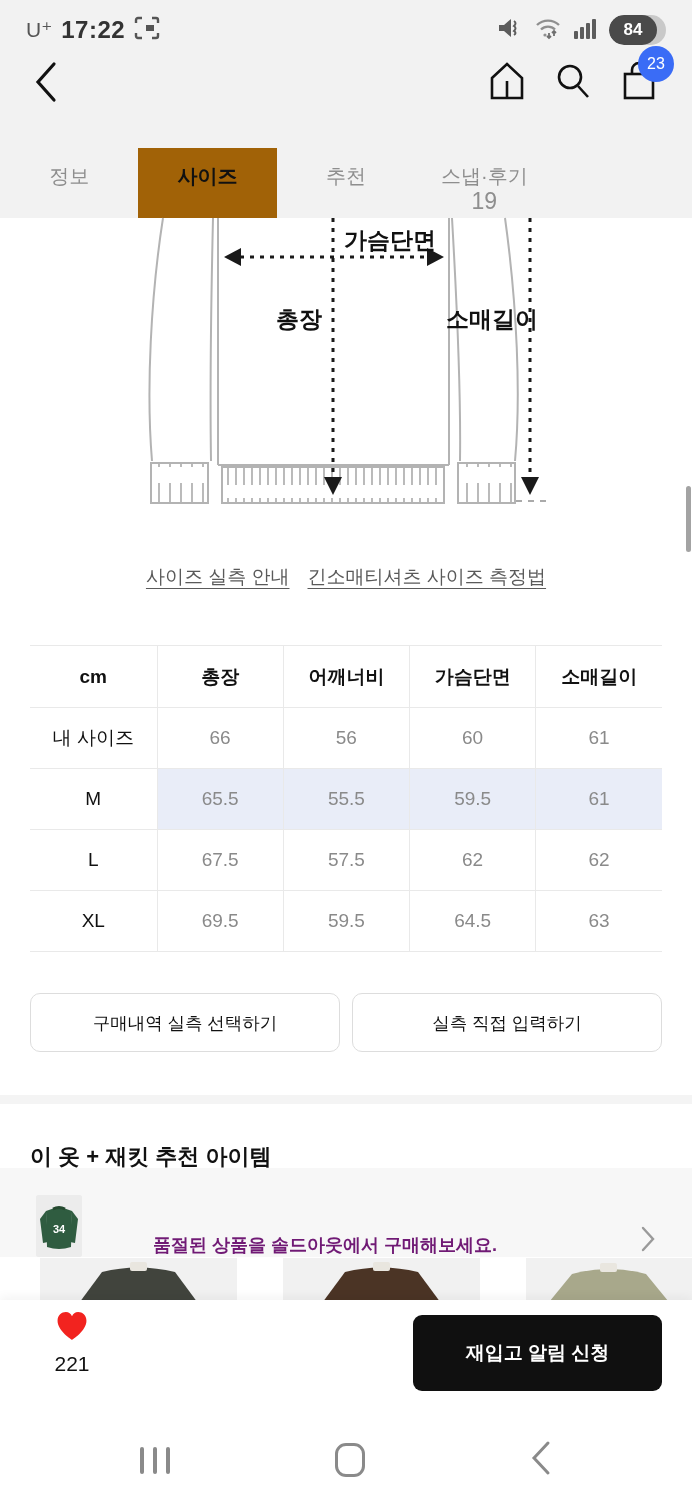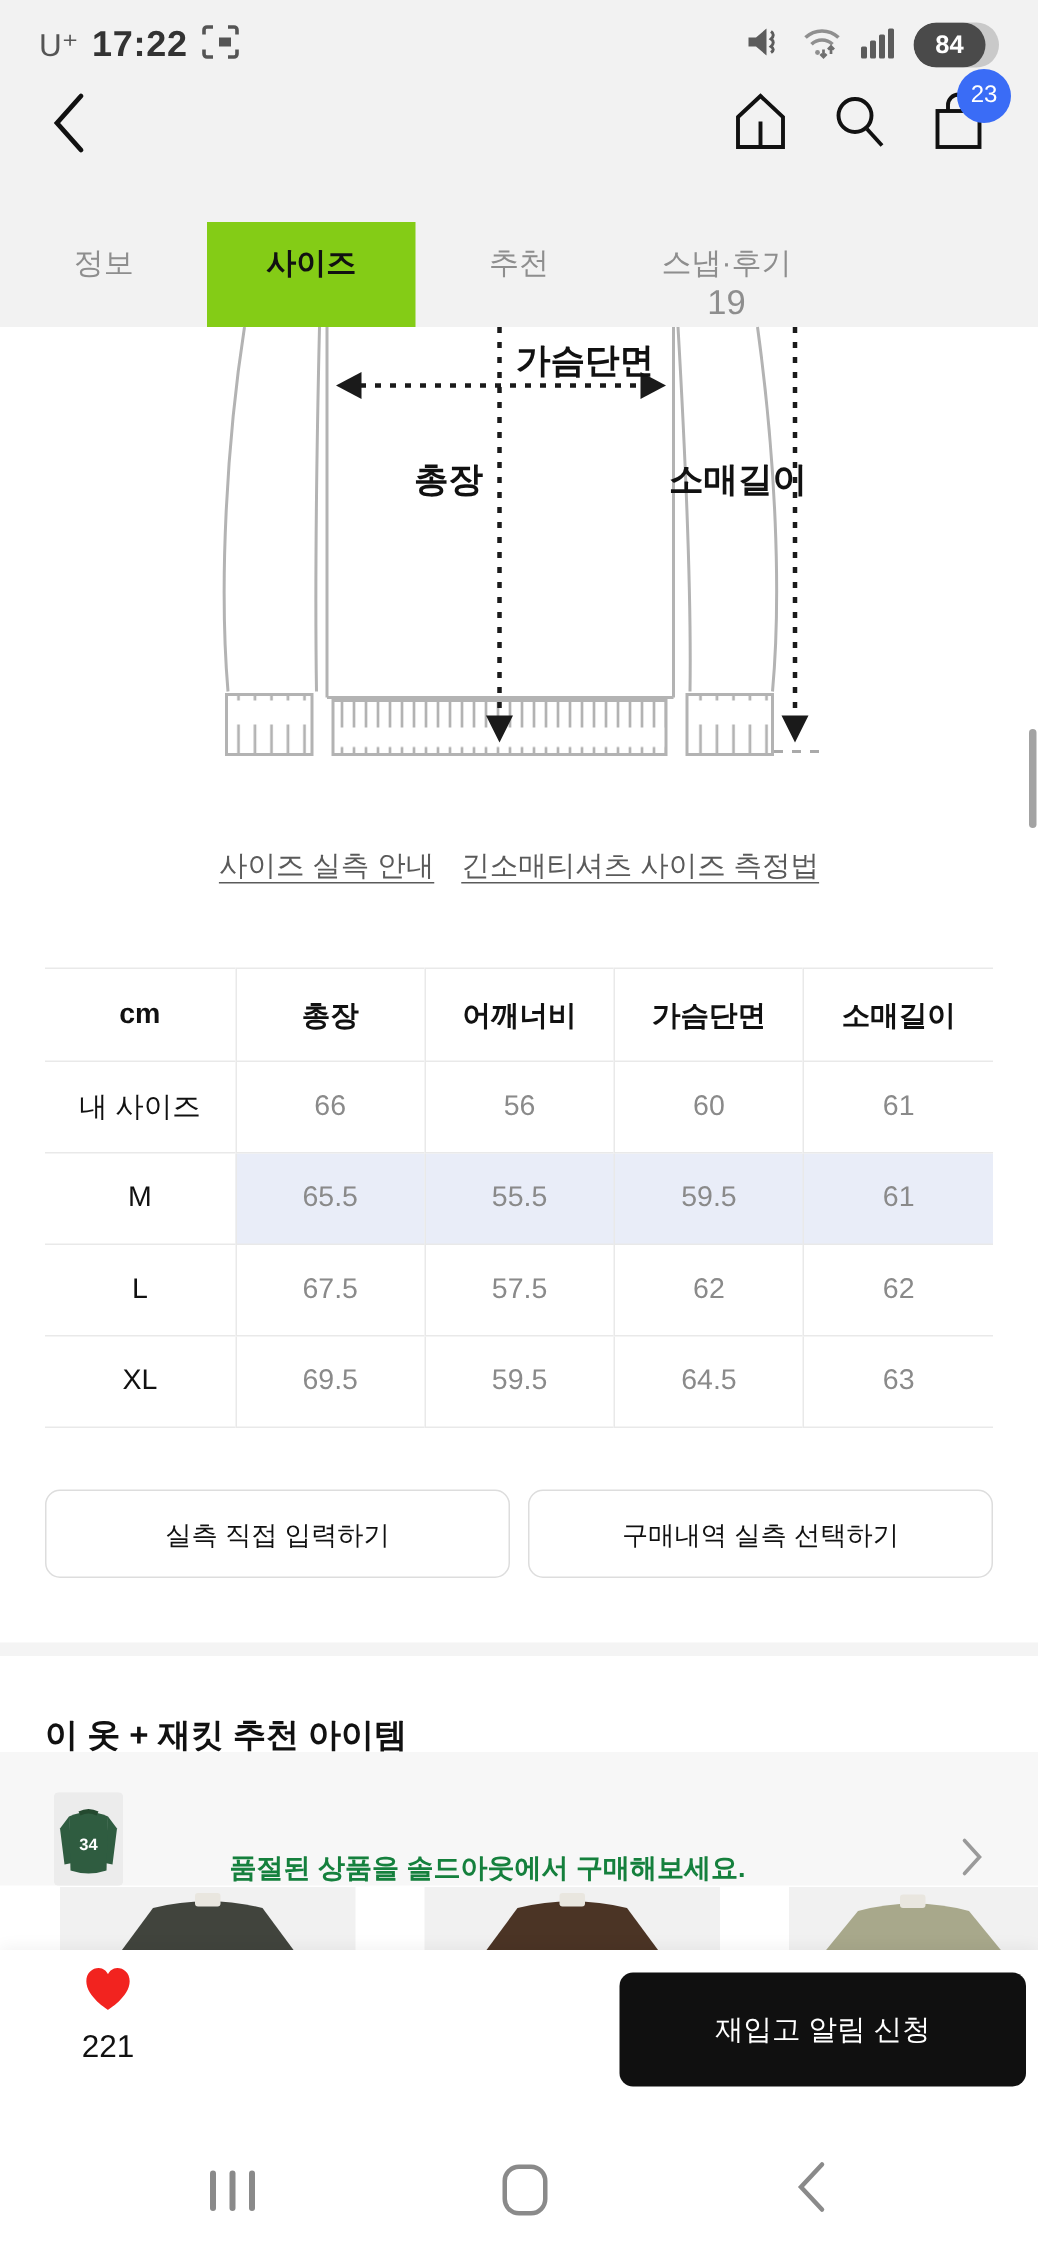--- a/index.html
+++ b/index.html
@@ -24,21 +24,21 @@
   .nav-right { margin-left:auto; display:flex; align-items:center; gap:28px; }
   .bag-wrap { position:relative; }
   .badge { position:absolute; top:-14px; right:-16px; min-width:36px; height:36px; padding:0 6px;
            border-radius:18px; background:var(--accent-blue); color:#fff; font-size:16px;
            display:flex; align-items:center; justify-content:center; }
 
   .tab-bar { position:absolute; top:148px; left:0; right:0; height:70px; display:flex; }
   .tab { width:20%; height:70px; display:flex; flex-direction:column; align-items:center; padding-top:15px; cursor:pointer; }
   .tab .tab-label { font-size:20px; line-height:26px; color:var(--inactive-tab); }
   .tab .tab-count { font-size:23px; line-height:24px; color:var(--inactive-tab); }
-  .tab.active { background:#84cc16; }
+  .tab.active { background:#a16207; }
   .tab.active .tab-label { color:#111; font-weight:bold; }
 
   
   .diagram { position:absolute; top:215px; left:0; }
   .diagram text { font-weight:bold; font-size:23px; fill:#111; }
   .scrollbar { position:absolute; right:1px; top:486px; width:5px; height:66px; background:#a3a3a3; border-radius:3px; }
 
   
   .links { position:absolute; top:564px; left:0; right:0; display:flex; justify-content:center; gap:18px; }
   .links a { font-size:19px; color:#5a5a5a; text-decoration:underline; text-underline-offset:5px; cursor:pointer; }
@@ -61,38 +61,38 @@
   .measure-btn { flex:1; height:59px; background:#fff; border:1px solid #ddd; border-radius:10px;
                  font-size:17.5px; color:#111; display:flex; align-items:center; justify-content:center; cursor:pointer;
                  font-family:inherit; }
 
   
   .divider { position:absolute; top:1095px; left:0; right:0; height:9px; background:#f4f4f4; }
   .section-title { position:absolute; top:1142px; left:30px; font-size:22px; font-weight:bold; color:#111; z-index:1; line-height:30px; }
   .banner { position:absolute; top:1168px; left:0; right:0; height:89px; background:var(--banner-bg);
             display:flex; align-items:flex-end; padding:0 36px; z-index:2; cursor:pointer;gap:25px; }
   .banner-thumb { width:46px; height:62px; background:#ececec; border-radius:3px; overflow:hidden; flex:0 0 auto; }
-  .banner-text { margin-left:46px; font-size:18px; font-weight:bold; color:#15803d; }
+  .banner-text { margin-left:46px; font-size:18px; font-weight:bold; color:#701a75; }
   .banner-chevron { margin-left:auto; }
 
   .products { position:absolute; top:1258px; left:0; right:0; height:60px; z-index:1; }
   .product-card { position:absolute; top:0; height:60px; background:#f1f1f1; overflow:hidden; cursor:pointer; }
   .product-card.p1 { left:40px;  width:197px; }
   .product-card.p2 { left:283px; width:197px; }
   .product-card.p3 { left:526px; width:166px; }
 
   
   .bottom-bar { position:absolute; top:1300px; left:0; right:0; height:120px; background:#fff; z-index:3;
                 box-shadow:0 -3px 10px rgba(0,0,0,.05); }
   .like { position:absolute; left:50px; top:1310px; width:44px; text-align:center; z-index:4; cursor:pointer; }
   .like-count { display:block; margin-top:6px; font-size:21px; color:#111; }
   .soldout-btn { position:absolute; left:138px; top:1315px; width:204px; height:76px; background:#ededed;
                  border:none; border-radius:9px; font-size:18px; color:#b9b9b9; z-index:4; font-family:inherit; }
-  .restock-btn { position:absolute; left:413px; top:1315px; width:271px; height:76px; background:#101010;
-                 border:none; border-radius:9px; font-size:19px; font-weight:normal; color:#fff; z-index:4; cursor:pointer; font-family:inherit; }
+  .restock-btn { position:absolute; left:413px; top:1315px; width:249px; height:76px; background:#101010;
+                 border:none; border-radius:9px; font-size:19px; font-weight:bold; color:#fff; z-index:4; cursor:pointer; font-family:inherit; }
 
   
   .gesture-bar { position:absolute; top:1420px; left:0; right:0; height:80px; background:#fff; z-index:3;
                  display:flex; align-items:center; justify-content:space-between; padding:0 140px; }
   .recents { display:flex; gap:9px; cursor:pointer; }
   .recents span { width:4px; height:27px; background:#8a8a8a; border-radius:2px; }
   .home-pill { width:30px; height:34px; border:3.5px solid #8a8a8a; border-radius:11px; cursor:pointer; }
 </style>
 </head>
 <body>
@@ -279,22 +279,22 @@
         <th>XL</th>
         <td>69.5</td>
         <td>59.5</td>
         <td>64.5</td>
         <td>63</td>
       </tr>
     </tbody>
   </table>
 
   <div class="measure-row">
+    <button class="measure-btn">구매내역 실측 선택하기</button>
     <button class="measure-btn">실측 직접 입력하기</button>
-    <button class="measure-btn">구매내역 실측 선택하기</button>
   </div>
 
   <div class="divider"></div>
   <div class="section-title">이 옷 + 재킷 추천 아이템</div>
 
   <div class="banner">
     <span class="banner-thumb">
       <svg width="46" height="62" viewBox="0 0 46 62">
         <rect x="0" y="0" width="46" height="62" fill="#ececec"></rect>
         <path d="M10,16 L4,24 L7,48 L12,47 L11,30 Z" fill="var(--banner-thumb-green)"></path>

